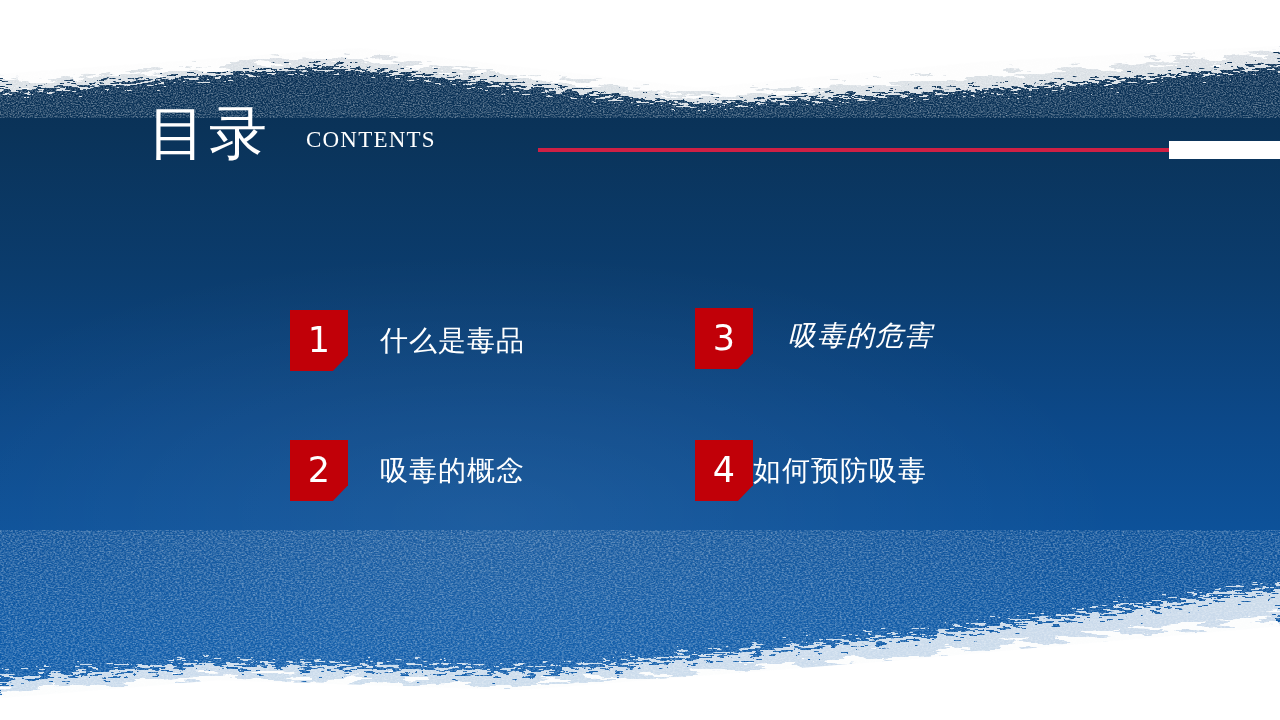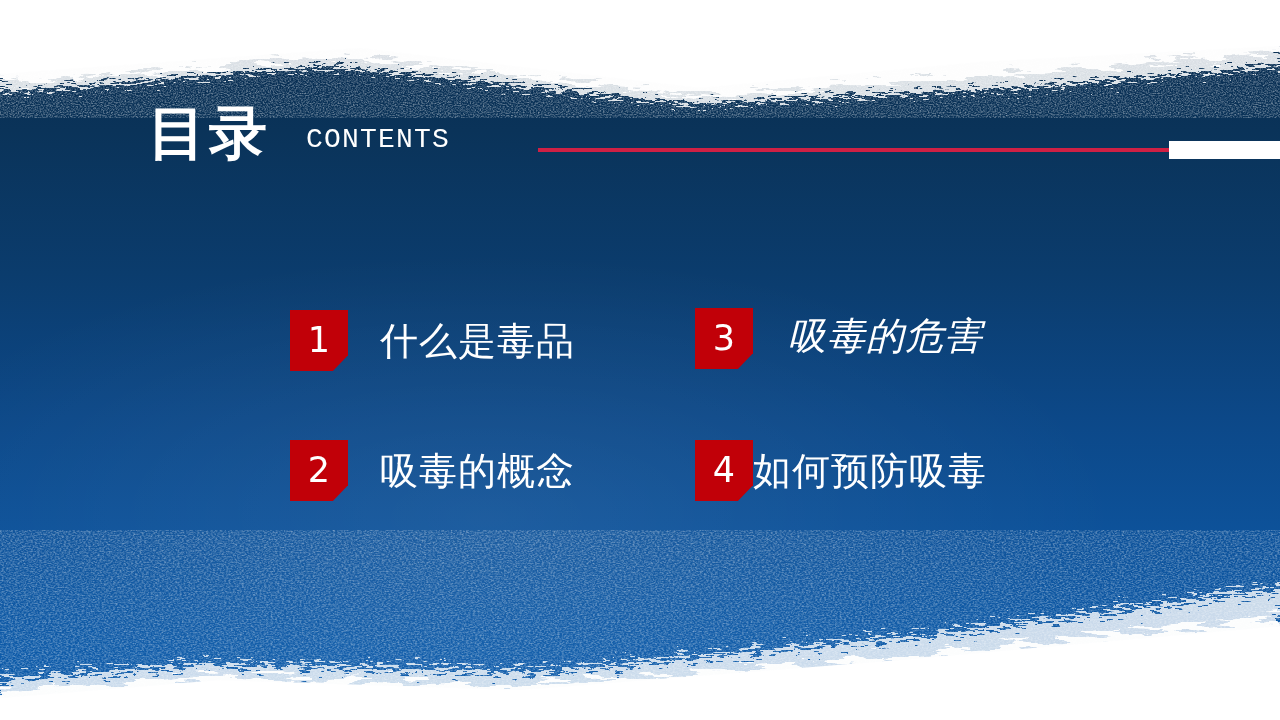--- a/index.html
+++ b/index.html
@@ -54,35 +54,35 @@
     left: 0; top: 100px;
     width: 1280px;
     height: 80px;
   }
   .title-cn {
     position: absolute;
     left: 148px;
     top: 102px;
     font-size: 58px;
     line-height: 62px;
-    font-weight: 700;
+    font-weight: 400;
     color: #ffffff;
     letter-spacing: 3px;
     font-family: "DejaVu Sans", "Liberation Sans", sans-serif;
     white-space: nowrap;
   }
   .title-en {
     position: absolute;
     left: 306px;
     top: 122px;
-    font-size: 28px;
+    font-size: 23px;
     line-height: 36px;
     color: #ffffff;
     letter-spacing: 1.2px;
-    font-family: Liberation Mono, monospace;
+    font-family: Liberation Serif, serif;
     white-space: nowrap;
   }
   .rule {
     position: absolute;
     left: 538px;
     top: 148px;
     width: 632px;
     height: 4px;
     background: #cf2044;
   }
@@ -120,21 +120,21 @@
     flex: 0 0 auto;
     -webkit-clip-path: polygon(0 0, 100% 0, 100% 74%, 74% 100%, 0 100%);
     clip-path: polygon(0 0, 100% 0, 100% 74%, 74% 100%, 0 100%);
   }
   .badge-num {
     display: block;
     padding-top: 3px;
   }
   .item-label {
     color: #ffffff;
-    font-size: 38px;
+    font-size: 28px;
     line-height: 34px;
     letter-spacing: 1px;
     white-space: nowrap;
     font-family: "DejaVu Sans", "Liberation Sans", sans-serif;
   }
 
   
   .item-1 { left: 290px; top: 310px; }
   .item-1 .item-label { margin-left: 32px; }
 

